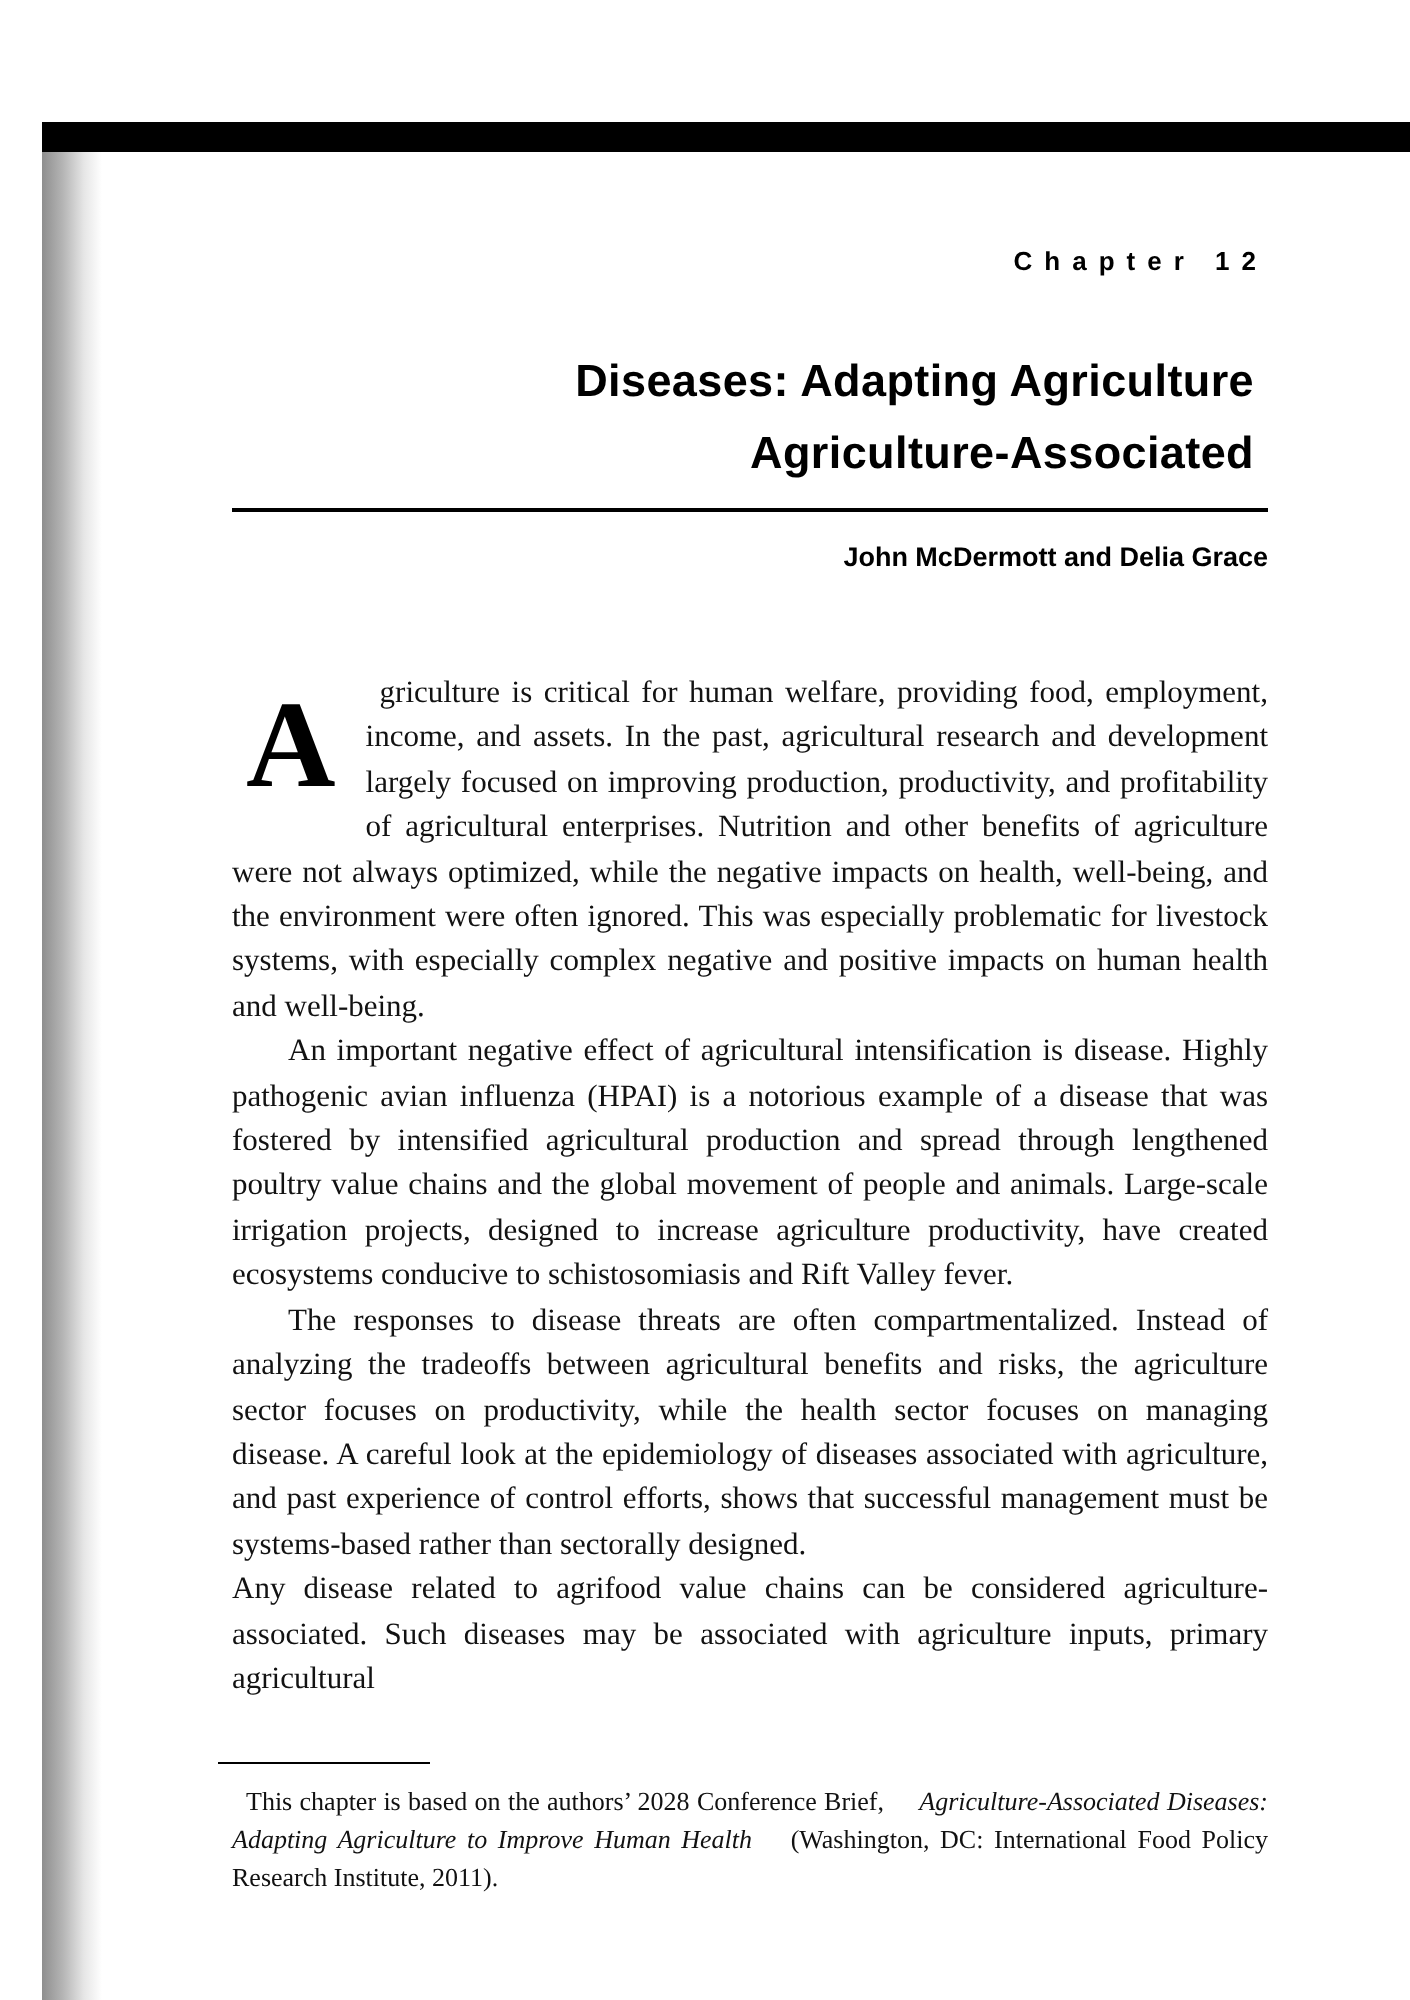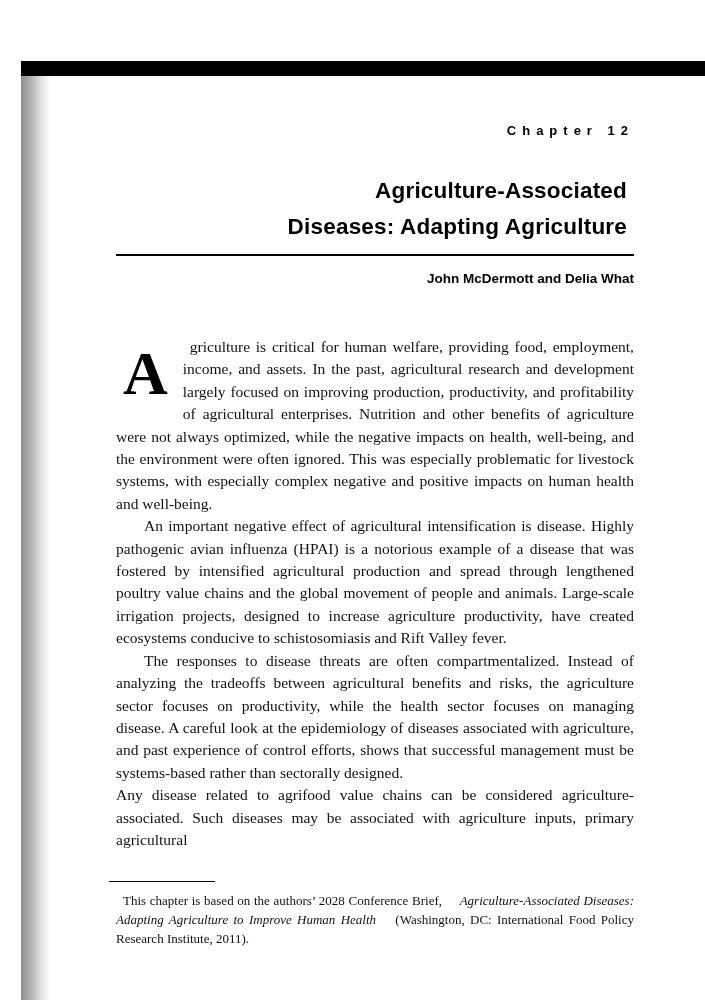--- a/index.html
+++ b/index.html
@@ -108,27 +108,27 @@
 <body>
 
 <div class="top-bar"></div>
 <div class="gutter-shadow"></div>
 
 <div class="content">
 
   <div class="chapter-label">Chapter 12</div>
 
   <div class="title-block">
+    <div>Diseases: Adapting Agriculture</div>
     <div>Agriculture-Associated</div>
-    <div>Diseases: Adapting Agriculture</div>
   </div>
 
   <hr class="title-rule">
 
-  <div class="authors">John McDermott and Delia What</div>
+  <div class="authors">John McDermott and Delia Grace</div>
 
   <div class="body-text">
     <p><span class="drop-cap">A</span><span>griculture is critical for human welfare, providing food, employment, income, and assets. In the past, agricultural research and development largely focused on improving production, productivity, and profitability of agricultural enterprises. Nutrition and other benefits of agriculture were not always optimized, while the negative impacts on health, well-being, and the environment were often ignored. This was especially problematic for livestock systems, with especially complex negative and positive impacts on human health and well-being.</span></p>
     <p class="para-indent">An important negative effect of agricultural intensification is disease. Highly pathogenic avian influenza (HPAI) is a notorious example of a disease that was fostered by intensified agricultural production and spread through lengthened poultry value chains and the global movement of people and animals. Large-scale irrigation projects, designed to increase agriculture productivity, have created ecosystems conducive to schistosomiasis and Rift Valley fever.</p>
     <p class="para-indent">The responses to disease threats are often compartmentalized. Instead of analyzing the tradeoffs between agricultural benefits and risks, the agriculture sector focuses on productivity, while the health sector focuses on managing disease. A careful look at the epidemiology of diseases associated with agriculture, and past experience of control efforts, shows that successful management must be systems-based rather than sectorally designed.</p>
 
     <p>Any disease related to agrifood value chains can be considered agriculture-associated. Such diseases may be associated with agriculture inputs, primary agricultural</p>
   </div>
 
   <hr class="footnote-rule">

